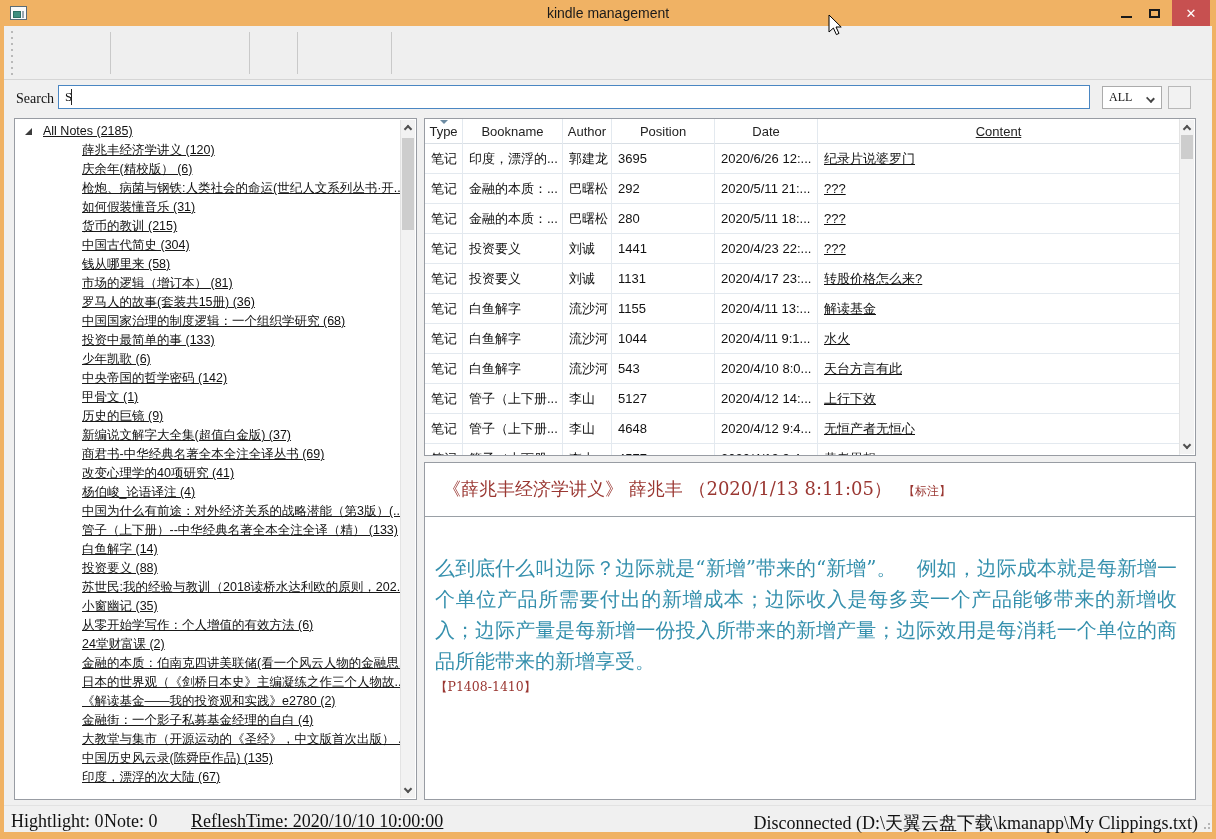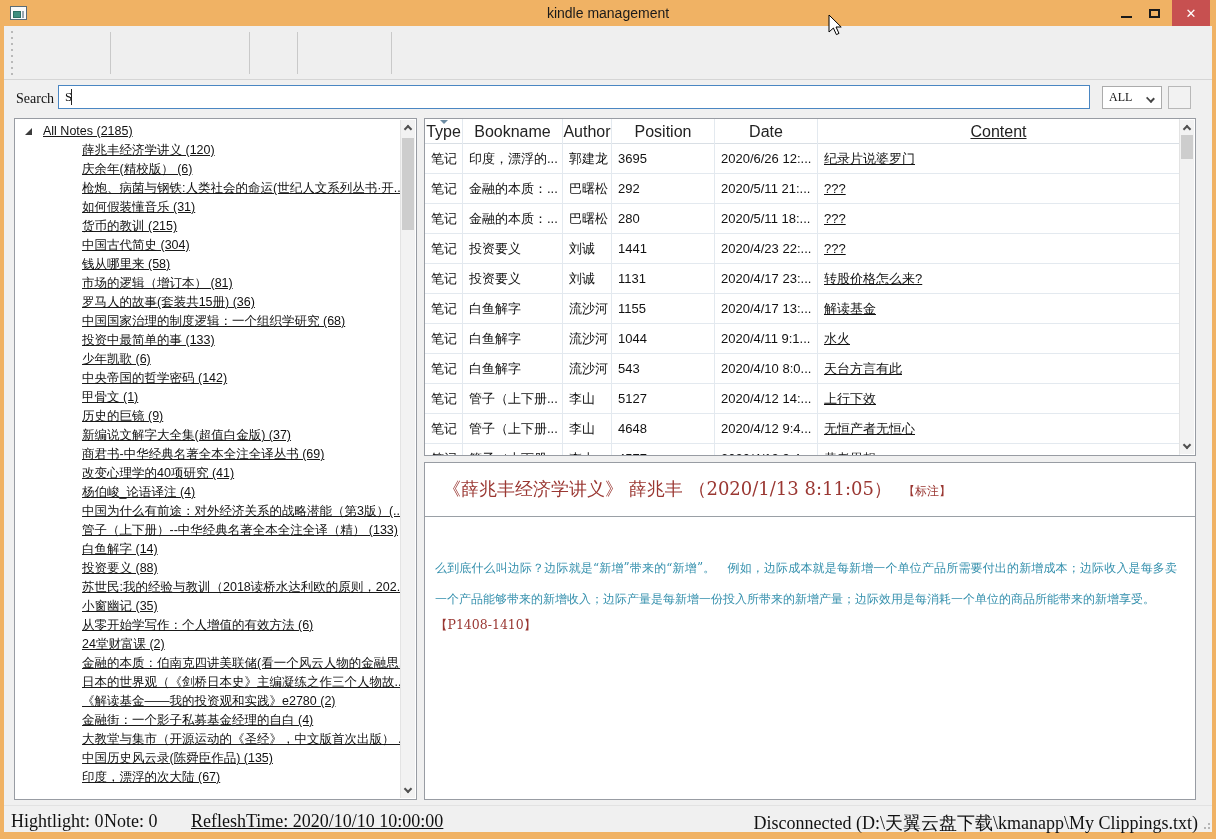--- a/index.html
+++ b/index.html
@@ -68,36 +68,36 @@
   .sb-chev { position:absolute; left:4px; width:6px; height:6px; border-left:2px solid #505050; border-top:2px solid #505050; }
   .sb-btn.up .sb-chev { top:6px; transform:rotate(45deg); }
   .sb-btn.down .sb-chev { top:3px; transform:rotate(225deg); }
   .sb-thumb { position:absolute; left:1px; width:12px; background:#CDCDCD; }
   .tree-panel  .sb-thumb { top:18px; height:92px; }
   .table-panel .sb-thumb { top:15px; height:24px; }
 
   
   .tbl { position:absolute; left:0; top:0; right:15px; bottom:0; }
   .thead { display:flex; height:25px; border-bottom:1px solid #D9DFE5; }
-  .hcell { position:relative; height:25px; line-height:25px; text-align:center; font-size:16px; color:#222;
+  .hcell { position:relative; height:25px; line-height:25px; text-align:center; font-size:13px; color:#222;
     border-right:1px solid #E3E9EF; white-space:nowrap; overflow:hidden; }
   .hcell.flex, .tcell.flex { flex:1;text-decoration:underline; }
   .sort-arrow { position:absolute; left:50%; top:1px; margin-left:-4px; width:0; height:0;
     border-left:4px solid transparent; border-right:4px solid transparent; border-top:4px solid #6D8CA3; }
   .trow { display:flex; height:30px; border-bottom:1px solid #E3E9EF; }
   .tcell { height:30px; line-height:29px; font-size:13px; color:#111; padding-left:6px;
     border-right:1px solid #E3E9EF; white-space:nowrap; overflow:hidden; }
 
   
   .detail-head { position:relative; padding:14px 14px 0 18px; height:54px; border-bottom:1px solid #9aa0a6;
     font-family:"DejaVu Serif","Liberation Serif",serif; color:#9A3732; white-space:nowrap; }
   .detail-title { font-size:18px; }
   .detail-tag { font-size:12px; margin-left:6px; }
   .detail-body { padding:36px 18px 0 10px; font-family:"DejaVu Serif","Liberation Serif",serif;
-    font-size:12px; line-height:31px; color:#3590AD; text-align:justify; }
+    font-size:20px; line-height:31px; color:#3590AD; text-align:justify; }
   .detail-pageref { padding:2px 0 0 10px; font-family:"DejaVu Serif","Liberation Serif",serif; font-size:12.5px; color:#9A3732; }
 
   
   .statusbar { position:absolute; left:0; bottom:0; width:1208px; height:27px; background:#F0F0F0; border-top:1px solid #E2E2E2;
     font-family:"Liberation Serif","DejaVu Serif",serif; font-size:18px; color:#111; }
   .status-item { position:absolute; top:5px; }
   .st-highlight { left:7px; } .st-note { left:100px; } .st-reflesh { left:187px;text-decoration:underline; }
   .st-conn { right:14px; }
   .resize-grip { position:absolute; right:2px; bottom:3px; width:8px; height:8px; }
   .resize-grip i { position:absolute; width:2px; height:2px; background:#b5b5b5; }
@@ -256,21 +256,21 @@
             <div class="tcell" style="width: 49px;">刘诚</div>
             <div class="tcell" style="width: 103px;">1131</div>
             <div class="tcell" style="width: 103px;">2020/4/17 23:...</div>
             <div class="tcell flex">转股价格怎么来?</div>
           </div>
           <div class="trow">
             <div class="tcell" style="width: 38px;">笔记</div>
             <div class="tcell" style="width: 100px;">白鱼解字</div>
             <div class="tcell" style="width: 49px;">流沙河</div>
             <div class="tcell" style="width: 103px;">1155</div>
-            <div class="tcell" style="width: 103px;">2020/4/17 13:...</div>
+            <div class="tcell" style="width: 103px;">2020/4/11 13:...</div>
             <div class="tcell flex">解读基金</div>
           </div>
           <div class="trow">
             <div class="tcell" style="width: 38px;">笔记</div>
             <div class="tcell" style="width: 100px;">白鱼解字</div>
             <div class="tcell" style="width: 49px;">流沙河</div>
             <div class="tcell" style="width: 103px;">1044</div>
             <div class="tcell" style="width: 103px;">2020/4/11 9:1...</div>
             <div class="tcell flex">水火</div>
           </div>

